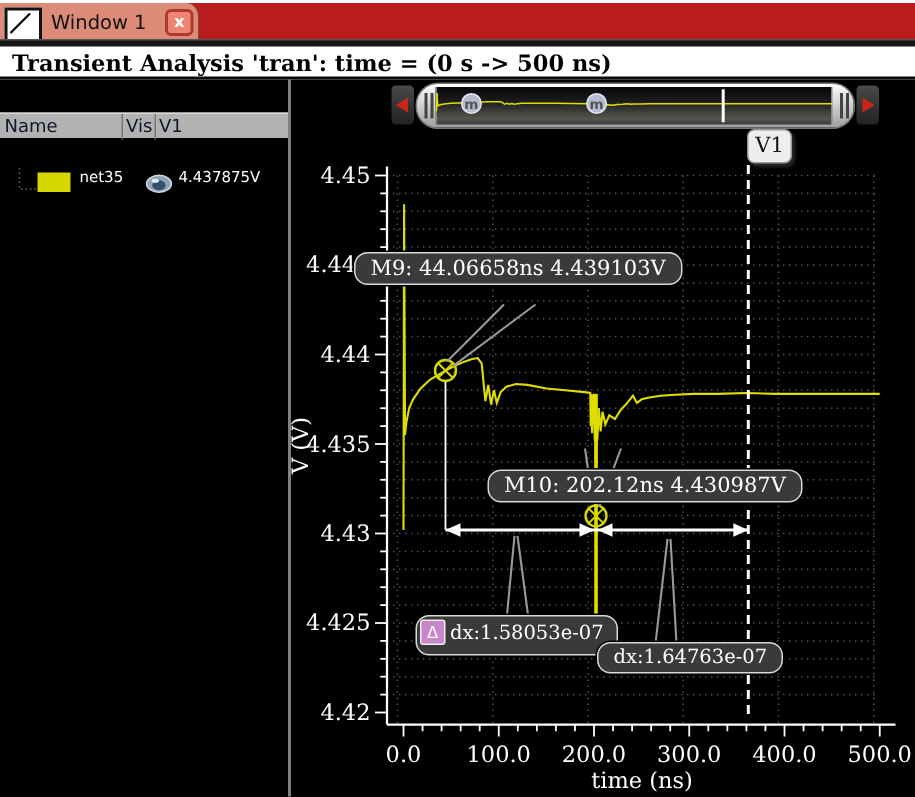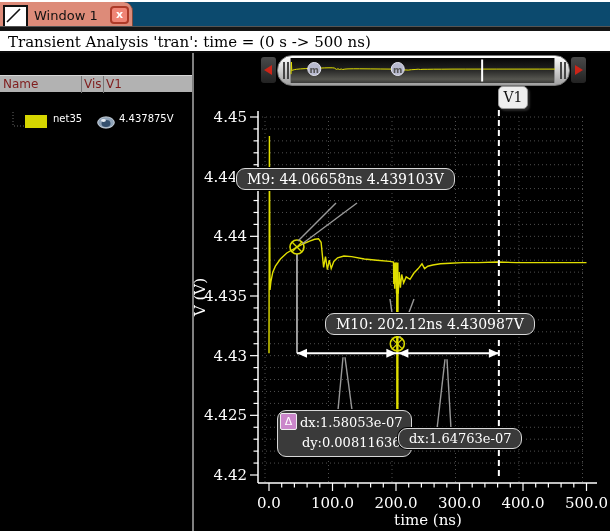--- a/index.html
+++ b/index.html
@@ -1,35 +1,35 @@
 <!DOCTYPE html>
 <html><head>
 <meta charset="utf-8">
 <style>
   html,body{margin:0;padding:0;}
   body{width:610px;height:531px;position:relative;background:#000;overflow:hidden;
        font-family:"DejaVu Sans",sans-serif;}
   
-  .tabbar{position:absolute;left:0;top:0;width:610px;height:26px;background:#0c4a6e;
+  .tabbar{position:absolute;left:0;top:0;width:610px;height:26px;background:#b91c1c;
           border-top:2px solid #fff;box-sizing:border-box;}
   .tab{position:absolute;left:0;top:0;width:133px;height:26px;background:#dd8b79;
        border-top-right-radius:9px;border-right:1px solid #7a4a3e;box-sizing:border-box;}
   .win-icon{position:absolute;left:3px;top:3px;width:21px;height:21px;background:#fff;
             border:2px solid #111;}
   .tab-label{position:absolute;left:34px;top:6px;font-size:13px;color:#111;}
   .close-btn{position:absolute;left:110px;top:4px;width:19px;height:18px;background:#ef8475;
              border:2px solid #ad3a28;border-radius:4px;box-sizing:border-box;color:#fff;
              font-weight:bold;font-size:11px;text-align:center;line-height:14px;cursor:default;}
   .tab-sep{position:absolute;left:0;top:26px;width:610px;height:5px;background:#151515;
            border-top:1px solid #555;box-sizing:border-box;}
   
   .headerbar{position:absolute;left:0;top:31px;width:610px;height:22px;background:#fff;
              border-bottom:2px solid #0a0a0a;box-sizing:border-box;}
   .headerbar span{position:absolute;left:8px;top:2px;font-family:"DejaVu Serif",serif;
-                  font-size:15px;color:#000;white-space:nowrap;}
+                  font-size:15px;color:#000;white-space:nowrap;font-weight:bold;}
   
   .mm-btn{position:absolute;width:15px;height:26px;top:57px;background:linear-gradient(#4a4a4a,#222);
           border-radius:3px;}
   .mm-btn .tri{position:absolute;top:8px;width:0;height:0;border-top:5px solid transparent;
                border-bottom:5px solid transparent;}
   .mm-left{left:261px;}
   .mm-left .tri{left:3px;border-right:8px solid #cc2418;}
   .mm-right{left:571px;}
   .mm-right .tri{left:4px;border-left:8px solid #cc2418;}
   .mm-body{position:absolute;left:277px;top:55px;width:293px;height:31px;border-radius:15px;
@@ -38,21 +38,21 @@
   .mm-channel{position:absolute;left:290px;top:58px;width:265px;height:25px;
               background:linear-gradient(180deg,#060606 0%,#1d1d1d 40%,#565650 85%,#3a3a38 100%);
               border-left:1px solid #888;border-right:1px solid #888;box-sizing:border-box;}
   
   .v1-flag{position:absolute;left:498px;top:86px;width:30px;height:23px;background:#eeeeee;
            border:1px solid #999;border-radius:5px;box-sizing:border-box;text-align:center;
            font-family:"DejaVu Serif",serif;font-size:14px;color:#111;line-height:21px;
            box-shadow:2px 2px 2px rgba(255,255,255,.15);}
   
   .sig-header{position:absolute;left:0;top:75px;width:193px;height:17px;background:#b2b2b2;
-              border-top:1px solid #d8d8d8;box-sizing:border-box;font-size:12px;color:#7f1d1d;}
+              border-top:1px solid #d8d8d8;box-sizing:border-box;font-size:12px;color:#0f172a;}
   .sig-header .col{position:absolute;top:1px;}
   .col-name{left:3px;} .col-vis{left:84px;} .col-v1{left:106px;}
   .col-sep{position:absolute;top:0;width:1px;height:17px;background:#777;}
   .sig-row{position:absolute;left:0;top:112px;width:193px;height:20px;color:#fff;font-size:10px;}
   .swatch{position:absolute;left:25px;top:3px;width:22px;height:13px;background:#d6d600;}
   .sig-name{position:absolute;left:53px;top:1px;}
   .sig-val{position:absolute;left:119px;top:1px;}
   .divider{position:absolute;left:192px;top:53px;width:2px;height:478px;background:#808080;}
   
   .tip{position:absolute;background:#3a3a3a;border:1px solid #d8d8d8;border-radius:9px;
@@ -269,18 +269,17 @@
     <line x1="352" y1="410" x2="345" y2="357.2800000000005" stroke="#999" stroke-width="1.4"></line>
     <line x1="437" y1="429" x2="445" y2="359.2800000000005" stroke="#999" stroke-width="1.4"></line>
     <line x1="451" y1="429" x2="447" y2="359.2800000000005" stroke="#999" stroke-width="1.4"></line>
   </svg>
 
 <div class="v1-flag">V1</div>
 <div class="tip tip-m9">M9: 44.06658ns 4.439103V</div>
 <div class="tip tip-m10">M10: 202.12ns 4.430987V</div>
 <div class="tip tip-d1">
   <div>dx:1.58053e-07</div>
-  <div>dy:0.00811636</div>
 </div>
 <div class="delta-badge">Δ</div>
 <div class="tip tip-d2">
   <span>dx:1.64763e-07</span>
 </div>
 
 </body></html>

